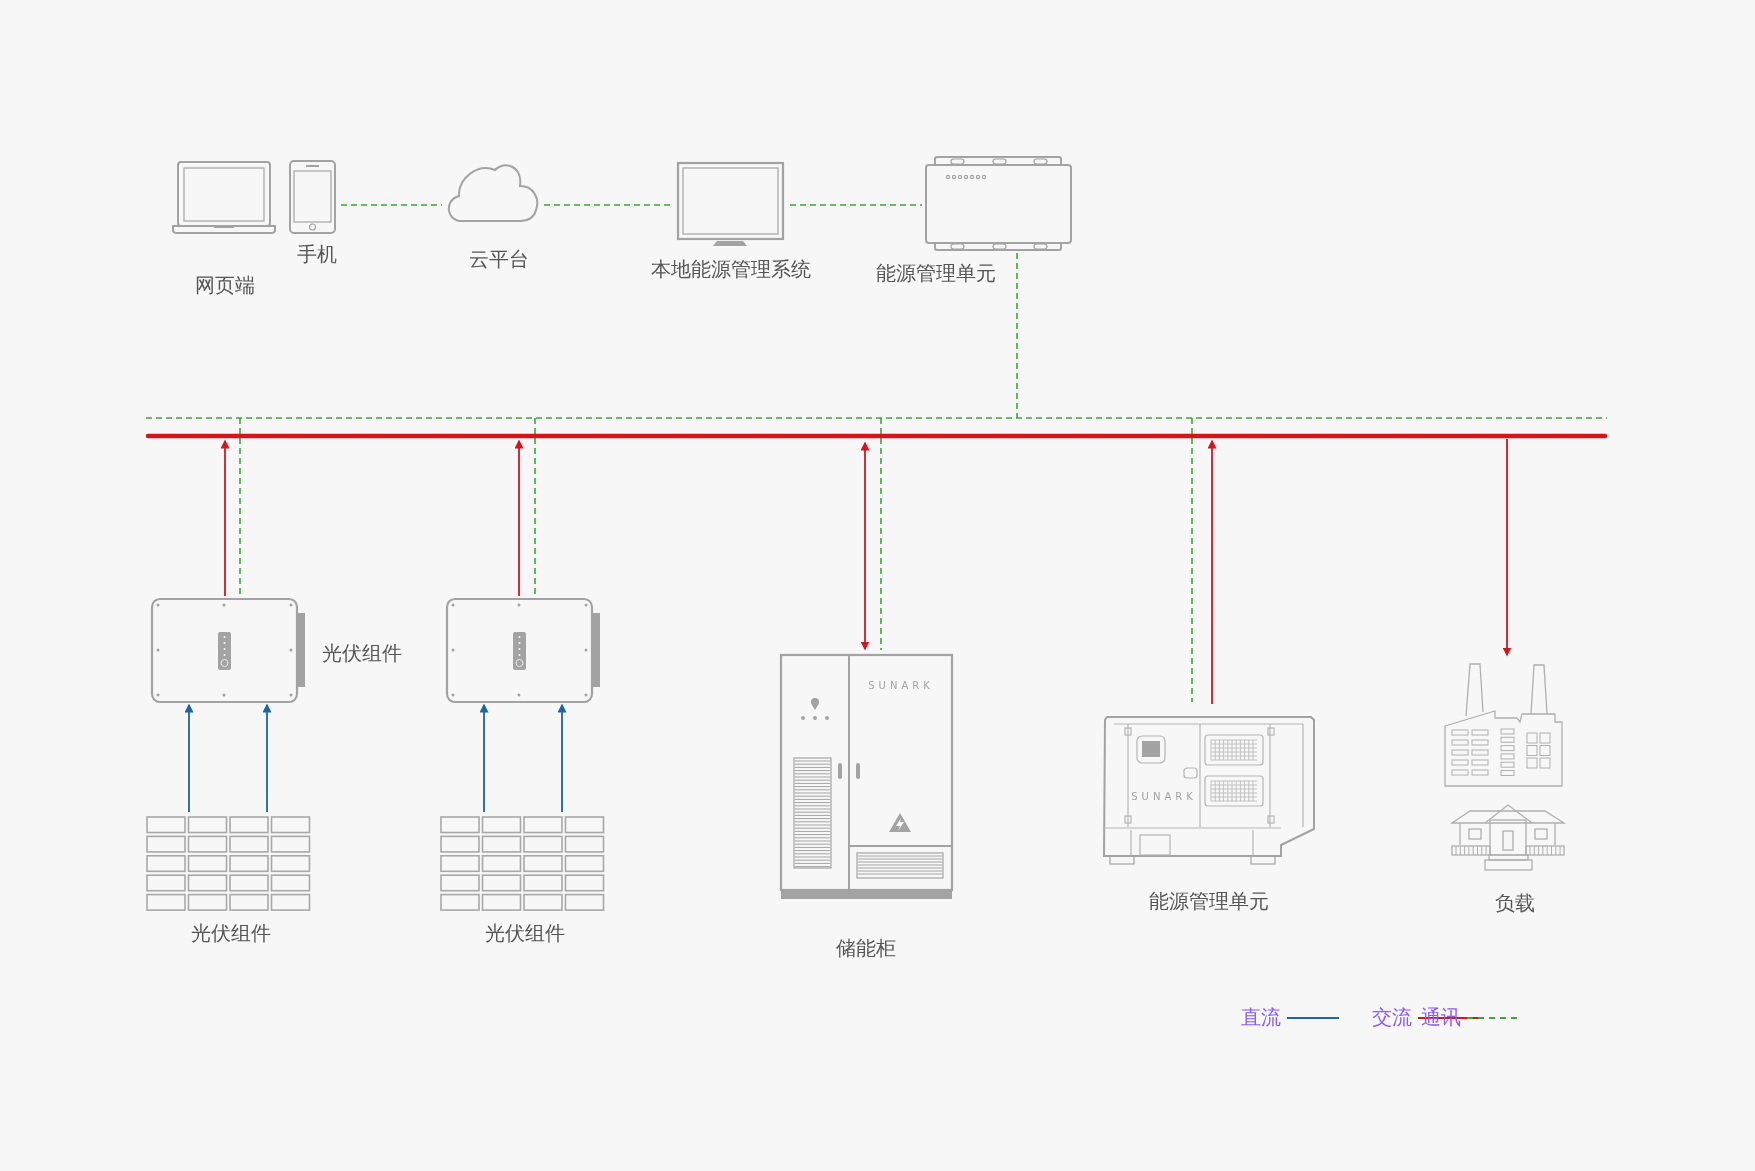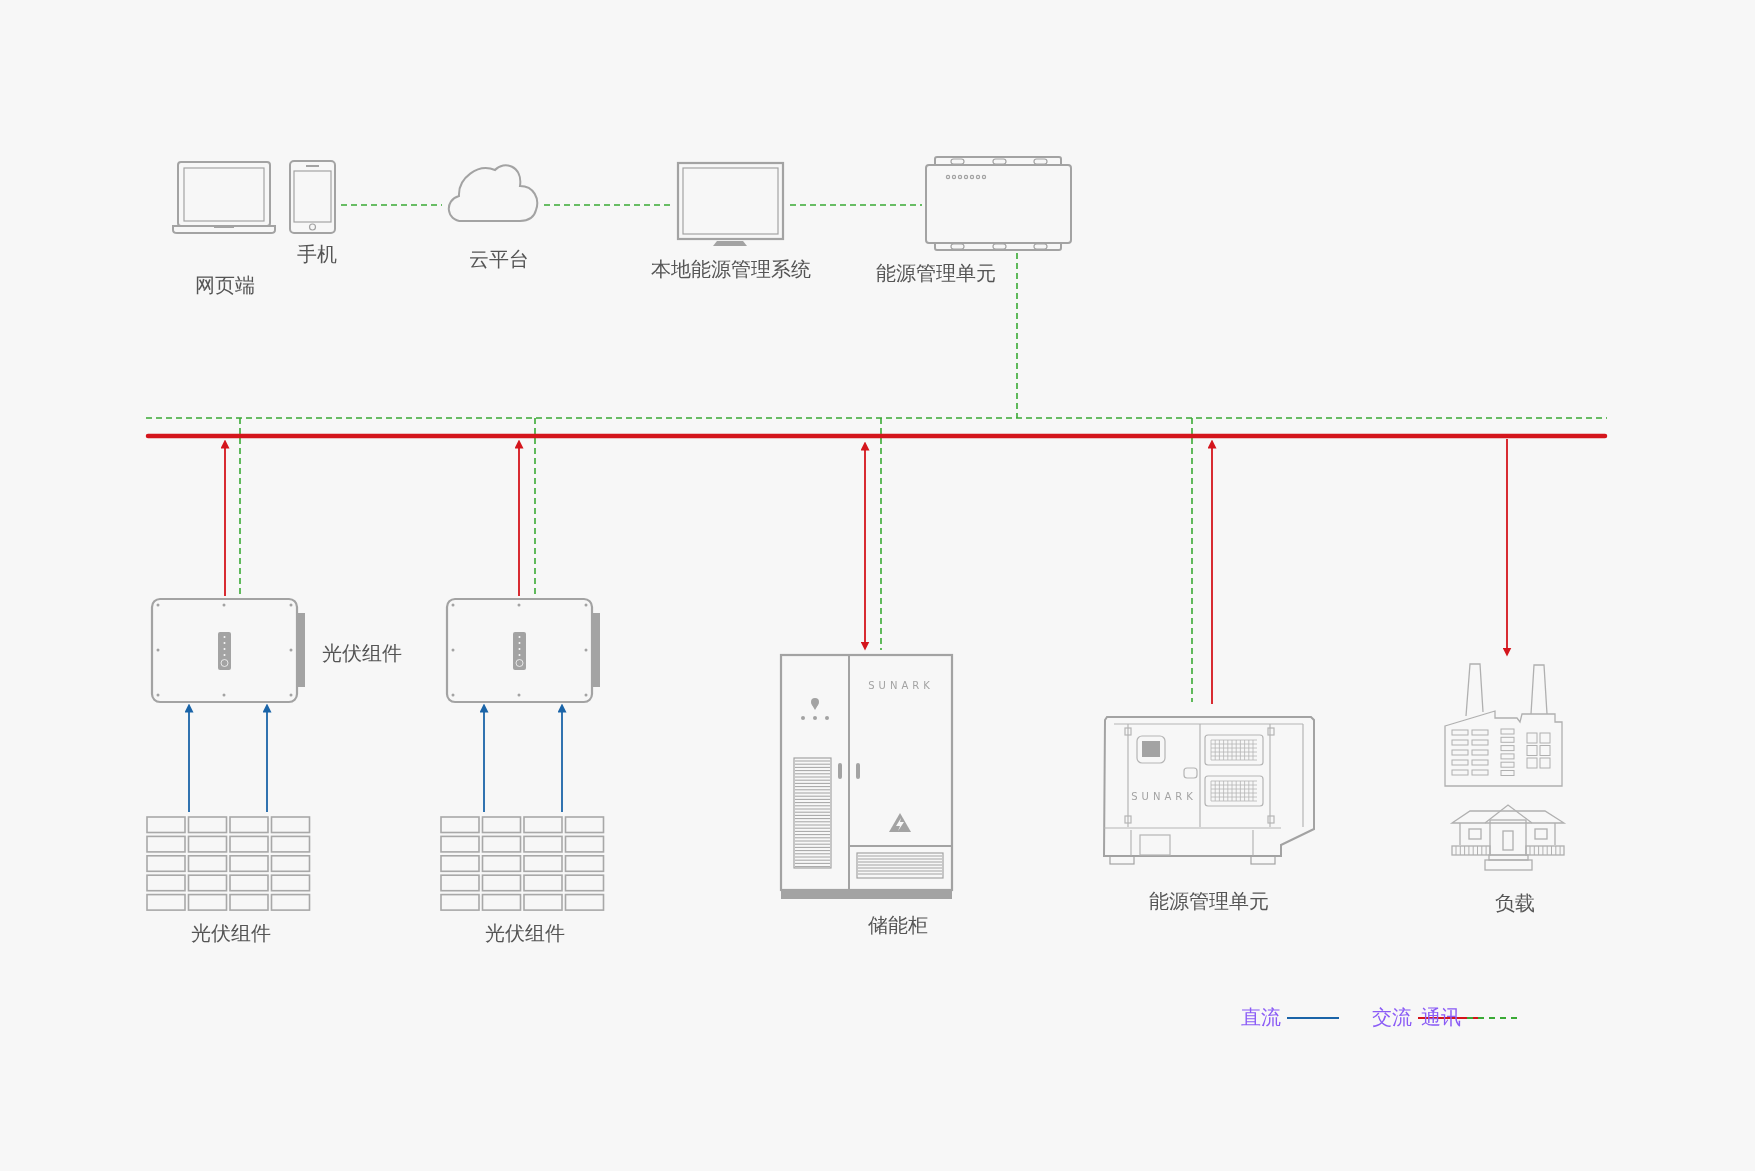--- a/index.html
+++ b/index.html
@@ -375,21 +375,21 @@
 </svg>
 
 <div class="lbl" style="left:225px;top:255px;margin-top:20px;">网页端</div>
 <div class="lbl" style="left:317px;top:244px;">手机</div>
 <div class="lbl" style="left:499px;top:249px;">云平台</div>
 <div class="lbl" style="left:731px;top:259px;">本地能源管理系统</div>
 <div class="lbl" style="left:936px;top:263px;">能源管理单元</div>
 <div class="lbl left" style="left:322px;top:643px;">光伏组件</div>
 <div class="lbl" style="left:231px;top:923px;">光伏组件</div>
 <div class="lbl" style="left:525px;top:923px;">光伏组件</div>
-<div class="lbl" style="left:866px;top:915px;margin-left:32px;">储能柜</div>
+<div class="lbl" style="left:866px;top:938px;">储能柜</div>
 <div class="lbl" style="left:1209px;top:891px;">能源管理单元</div>
 <div class="lbl" style="left:1515px;top:893px;">负载</div>
 
 <div class="legend-item" style="left:1241px;">
   <span>直流</span>
   <span class="legend-line" style="border-top:2.5px solid #1a64a8;"></span>
 </div>
 <div class="legend-item" style="left:1372px;">
   <span>交流</span>
   <span class="legend-line" style="border-top:2.5px solid #d4151c;width:60px;"></span>

